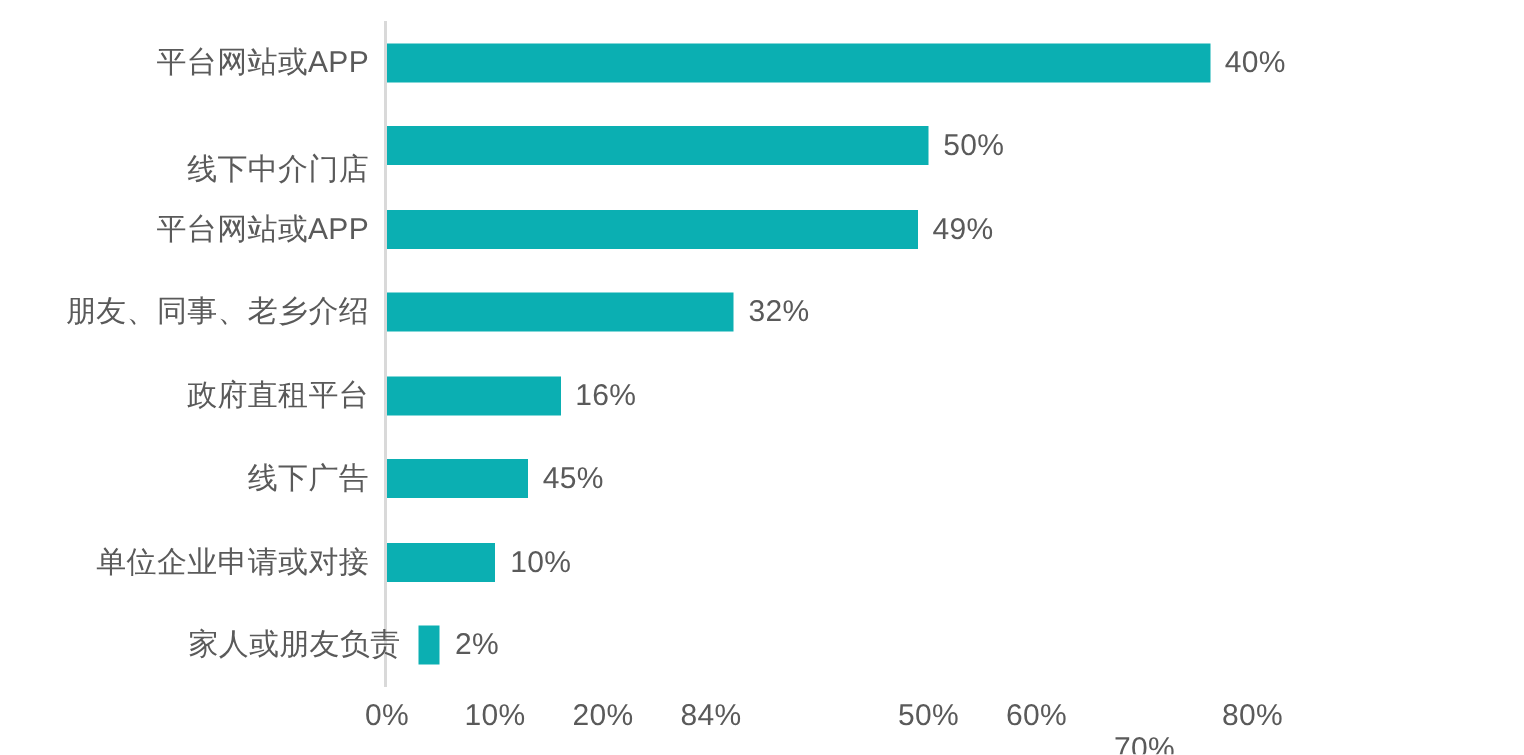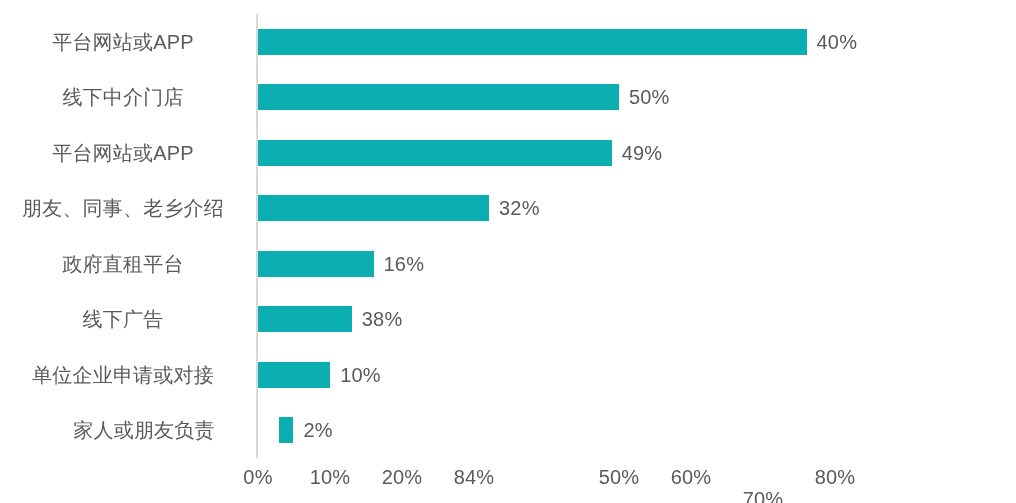--- a/index.html
+++ b/index.html
@@ -47,21 +47,21 @@
     height: 55.5px;
   }
 
   
   .cat-label {
     position: absolute;
     left: 0;
     width: 246px;
     top: 50%;
     transform: translateY(-50%);
-    text-align: center;
+    text-align: right;
     font-size: 20px;
     line-height: 26px;
     color: #5a5a5a;
     white-space: nowrap;
     letter-spacing: 0.2px;
   }
 
   
   .bar-wrap {
     position: absolute;
@@ -120,21 +120,21 @@
 
     <div class="row" style="top:0px;">
       <div class="cat-label" style="color: rgb(90, 90, 90);">平台网站或APP</div>
       <div class="bar-wrap">
         <div class="bar" style="width: 548.5px; background: rgb(11, 175, 178);"></div>
         <div class="bar-value" style="color: rgb(90, 90, 90);">40%</div>
       </div>
     </div>
 
     <div class="row" style="top:55.5px;">
-      <div class="cat-label" style="color: rgb(90, 90, 90);">线下中介门店</div>
+      <div class="cat-label" style="color: rgb(90, 90, 90); margin-top: 16px;">线下中介门店</div>
       <div class="bar-wrap">
         <div class="bar" style="width: 360.9px; background: rgb(11, 175, 178);"></div>
         <div class="bar-value" style="color: rgb(90, 90, 90);">50%</div>
       </div>
     </div>
 
     <div class="row" style="top:111px;">
       <div class="cat-label" style="color: rgb(90, 90, 90);">平台网站或APP</div>
       <div class="bar-wrap">
         <div class="bar" style="width: 353.7px; background: rgb(11, 175, 178);"></div>
@@ -155,21 +155,21 @@
       <div class="bar-wrap">
         <div class="bar" style="width: 115.5px; background: rgb(11, 175, 178);"></div>
         <div class="bar-value" style="color: rgb(90, 90, 90);">16%</div>
       </div>
     </div>
 
     <div class="row" style="top:277.5px;">
       <div class="cat-label" style="color: rgb(90, 90, 90);">线下广告</div>
       <div class="bar-wrap">
         <div class="bar" style="width: 93.8px; background: rgb(11, 175, 178);"></div>
-        <div class="bar-value" style="color: rgb(90, 90, 90);">38%</div>
+        <div class="bar-value" style="color: rgb(90, 90, 90);">45%</div>
       </div>
     </div>
 
     <div class="row" style="top:333px;">
       <div class="cat-label" style="color: rgb(90, 90, 90);">单位企业申请或对接</div>
       <div class="bar-wrap">
         <div class="bar" style="width: 72.2px; background: rgb(11, 175, 178);"></div>
         <div class="bar-value" style="color: rgb(90, 90, 90);">10%</div>
       </div>
     </div>

